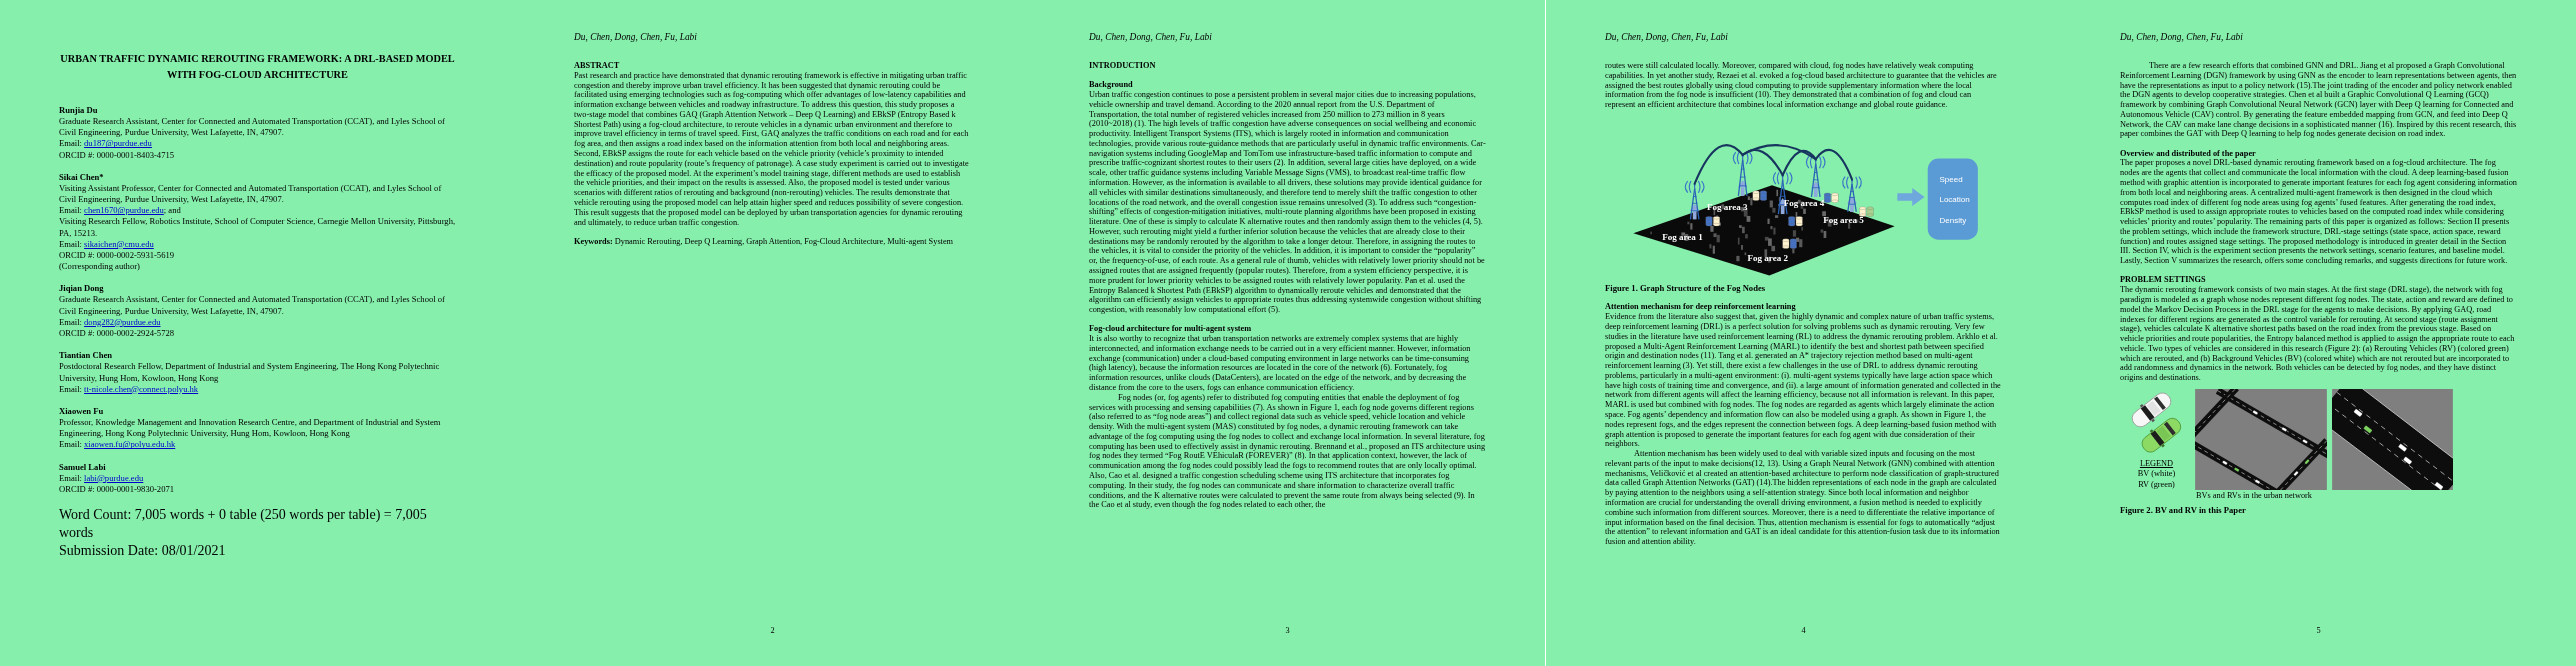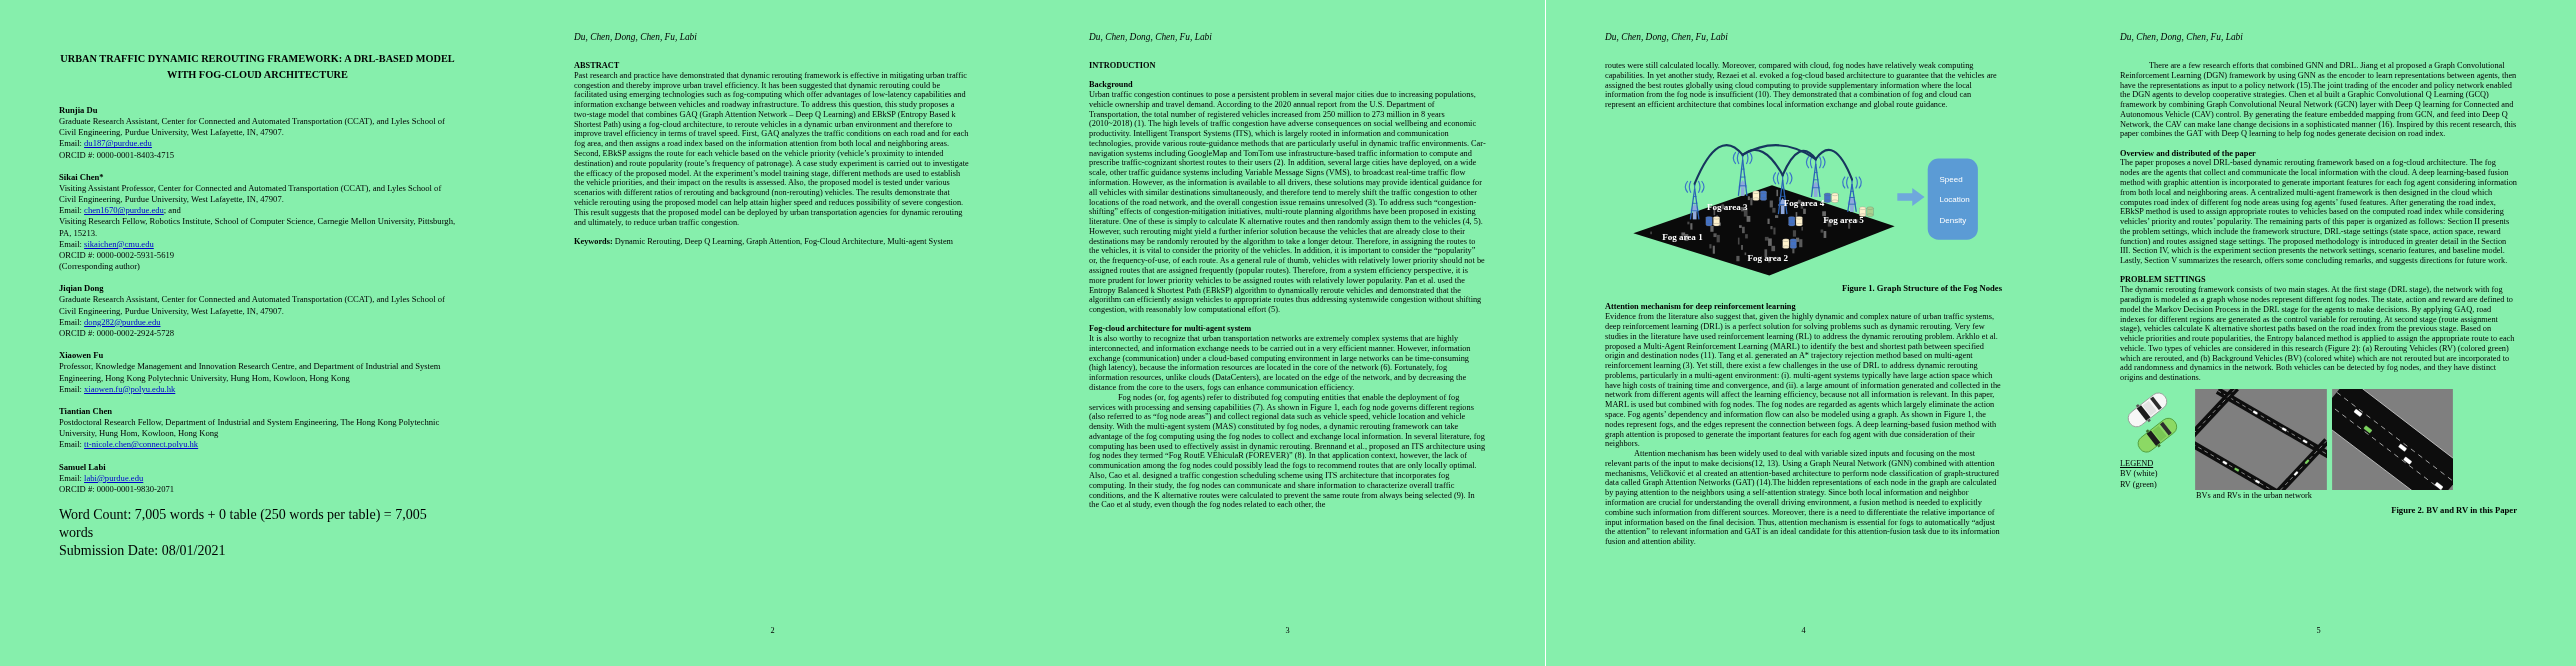--- a/index.html
+++ b/index.html
@@ -16,23 +16,23 @@
   .author{margin-bottom:11px;}
   .a-name{font-weight:bold;}
   a.email{color:#0000cc;text-decoration:underline;cursor:pointer;}
   .meta{margin-top:7px;font-size:14px;line-height:1.3;}
   .body-p,.h-sec,.h-sub{font-size:8.3px;line-height:1.18;margin:0;text-align:left;}
   .h-sec,.h-sub{font-weight:bold;}
   .mt{margin-top:9.4px;}
   .indent{text-indent:29px;}
   .pageno{position:absolute;bottom:32px;left:0;width:100%;text-align:center;font-size:8.3px;}
   .figwrap{text-align:center;margin-top:6.7px;}
-  .figcap{text-align:right;font-weight:bold;font-size:8.6px;margin:4.4px 0 0 0;}
+  .figcap{text-align:left;font-weight:bold;font-size:8.6px;margin:4.4px 0 0 0;}
   .fig2row{display:flex;margin-top:5.6px;align-items:flex-start;}
-  .leg{width:73px;font-size:8.3px;line-height:1.25;}
+  .leg{width:73px;text-align:center;font-size:8.3px;line-height:1.25;}
   .leg .lt{text-decoration:underline;margin-top:1.1px;}
   .panels{display:flex;gap:4.4px;margin-left:2.2px;}
   .p2cap{margin-left:76px;width:261px;font-size:8.3px;margin-top:1.1px;}
   svg text{font-family:"Liberation Serif","DejaVu Serif",serif;}
   svg text.sans{font-family:"Liberation Sans","DejaVu Sans",sans-serif;}
 </style>
 </head>
 <body>
 
 <div class="canvas">
@@ -59,28 +59,28 @@
             <div class="a-line">ORCID #: 0000-0002-5931-5619</div>
             <div class="a-line">(Corresponding author)</div>
           </div>
           <div class="author">
             <div class="a-name">Jiqian Dong</div>
             <div class="a-line">Graduate Research Assistant, Center for Connected and Automated Transportation (CCAT), and Lyles School of Civil Engineering, Purdue University, West Lafayette, IN, 47907.</div>
             <div class="a-line"><span>Email: </span><a class="email">dong282@purdue.edu</a><span></span></div>
             <div class="a-line">ORCID #: 0000-0002-2924-5728</div>
           </div>
           <div class="author">
+            <div class="a-name">Tiantian Chen</div>
+            <div class="a-line">Postdoctoral Research Fellow, Department of Industrial and System Engineering, The Hong Kong Polytechnic University, Hung Hom, Kowloon, Hong Kong</div>
+            <div class="a-line"><span>Email: </span><a class="email">tt-nicole.chen@connect.polyu.hk</a><span></span></div>
+          </div>
+          <div class="author">
             <div class="a-name">Xiaowen Fu</div>
             <div class="a-line">Professor, Knowledge Management and Innovation Research Centre, and Department of Industrial and System Engineering, Hong Kong Polytechnic University, Hung Hom, Kowloon, Hong Kong</div>
             <div class="a-line"><span>Email: </span><a class="email">xiaowen.fu@polyu.edu.hk</a><span></span></div>
-          </div>
-          <div class="author">
-            <div class="a-name">Tiantian Chen</div>
-            <div class="a-line">Postdoctoral Research Fellow, Department of Industrial and System Engineering, The Hong Kong Polytechnic University, Hung Hom, Kowloon, Hong Kong</div>
-            <div class="a-line"><span>Email: </span><a class="email">tt-nicole.chen@connect.polyu.hk</a><span></span></div>
           </div>
           <div class="author">
             <div class="a-name">Samuel Labi</div>
             <div class="a-line"><span>Email: </span><a class="email">labi@purdue.edu</a><span></span></div>
             <div class="a-line">ORCID #: 0000-0001-9830-2071</div>
           </div>
         </div>
       <div class="meta">
         <div>Word Count: 7,005 words + 0 table (250 words per table) = 7,005 words</div>
         <div>Submission Date: 08/01/2021</div>

